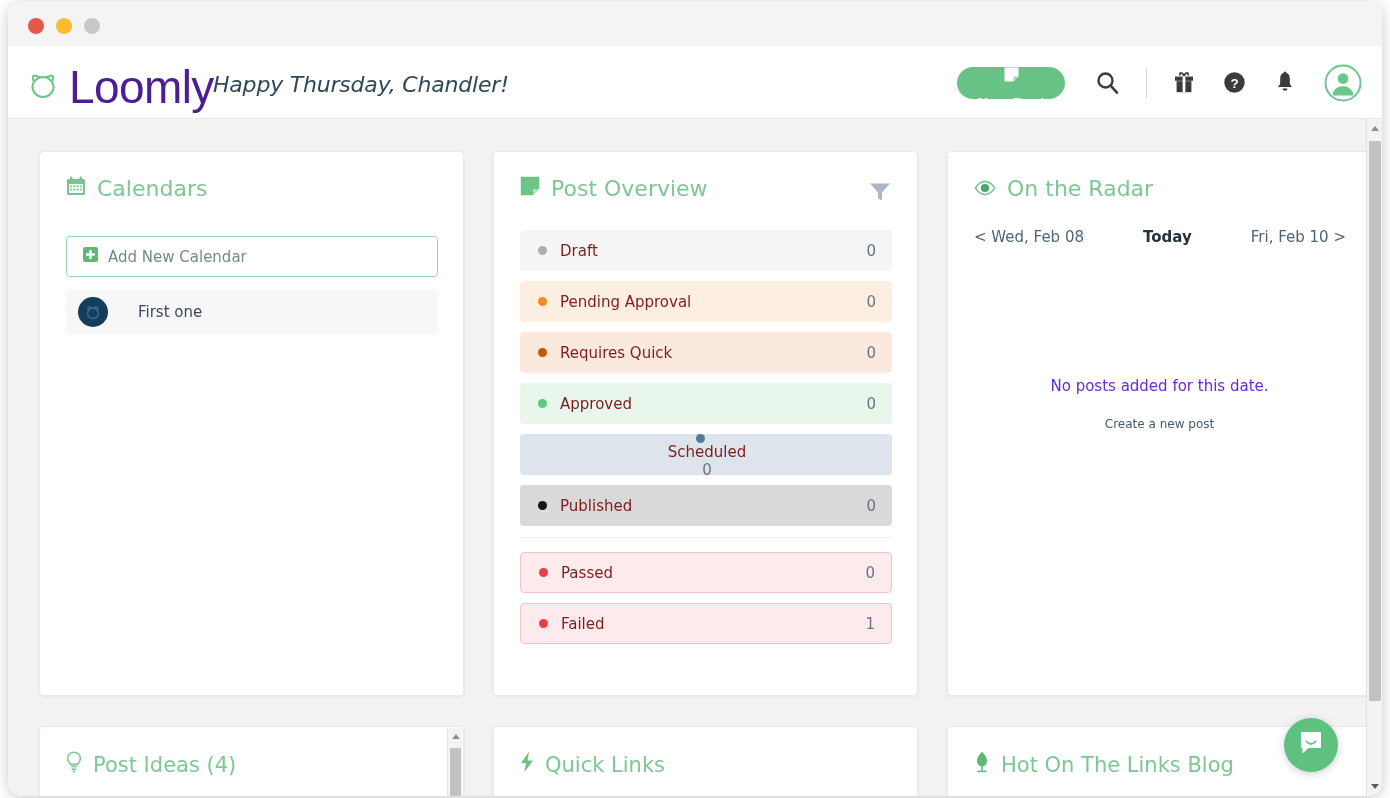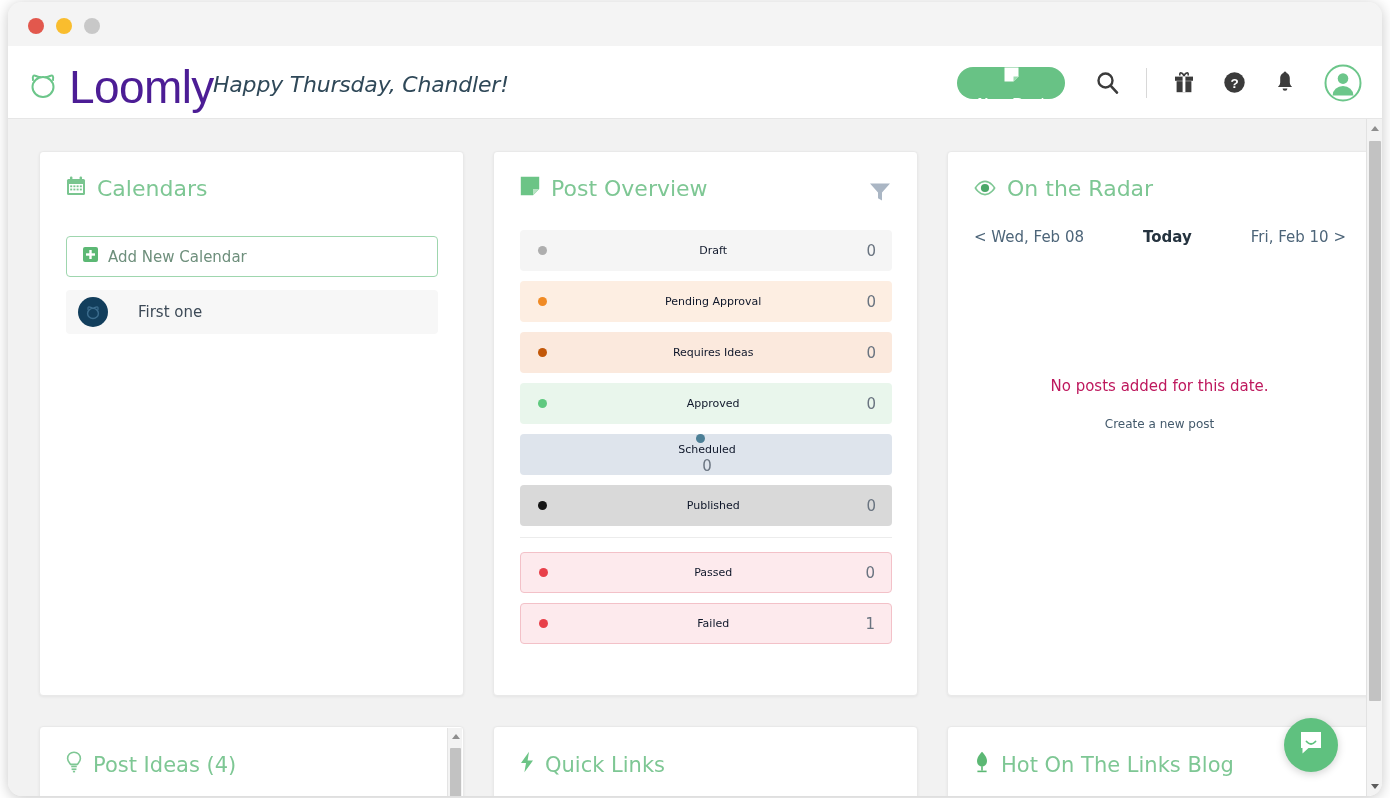--- a/index.html
+++ b/index.html
@@ -137,37 +137,37 @@
 
   
   #filter-icon { position: absolute; right: 26px; top: 30px; cursor: pointer; }
   #status-list { position: absolute; left: 26px; top: 78px; width: 372px; }
   .status-row {
     display: flex; align-items: center;
     height: 41px; border-radius: 4px; margin-bottom: 10px;
     padding: 0 16px 0 18px; cursor: pointer;
   }
   .status-dot { width: 9px; height: 9px; border-radius: 50%; margin-right: 13px; flex: 0 0 auto; }
-  .status-label { font-size: 11px; color: #0f172a; flex: 1; font-family: "DejaVu Sans", sans-serif; text-align: center; }
+  .status-label { font-size: 15px; color: #7f1d1d; flex: 1; font-family: "DejaVu Sans", sans-serif; }
   .status-count { font-size: 15px; color: #6a7480; font-family: "DejaVu Sans", sans-serif; }
   #status-divider { height: 1px; background: #ececec; margin: 11px 0 14px 0; }
   .status-row.outlined { border: 1px solid #f3c1c8; }
 
   
   #radar-nav {
     position: absolute; left: 26px; top: 76px; width: 372px;
     display: flex; align-items: center; justify-content: space-between;
   }
   .radar-nav-link { font-size: 15px; color: #4d6579; cursor: pointer; font-family: "DejaVu Sans", sans-serif; }
   .radar-nav-link.today { font-weight: bold; color: #25333f; }
   #radar-empty {
     position: absolute; left: 0; top: 225px; width: 100%;
     text-align: center;
   }
-  #radar-empty-text { font-size: 15px; color: #be185d; font-family: "DejaVu Sans", sans-serif; }
+  #radar-empty-text { font-size: 15px; color: #6d28d9; font-family: "DejaVu Sans", sans-serif; }
   #radar-create-link {
     display: block; margin-top: 22px;
     font-size: 12px; color: #445a6c; cursor: pointer;
     font-family: "DejaVu Sans", sans-serif;
   }
 
   
   .card.bottom .card-title { }
 
   
@@ -370,21 +370,21 @@
               <span class="status-label">Draft</span>
               <span class="status-count">0</span>
             </div>
             <div class="status-row" style="background: rgb(253, 238, 226);">
               <span class="status-dot" style="background: rgb(240, 138, 36);"></span>
               <span class="status-label">Pending Approval</span>
               <span class="status-count">0</span>
             </div>
             <div class="status-row" style="background: rgb(251, 233, 221);">
               <span class="status-dot" style="background: rgb(194, 87, 8);"></span>
-              <span class="status-label">Requires Ideas</span>
+              <span class="status-label">Requires Quick</span>
               <span class="status-count">0</span>
             </div>
             <div class="status-row" style="background: rgb(233, 246, 236);">
               <span class="status-dot" style="background: rgb(95, 201, 127);"></span>
               <span class="status-label">Approved</span>
               <span class="status-count">0</span>
             </div>
             <div class="status-row" style="background: rgb(222, 228, 236); flex-direction: column;">
               <span class="status-dot" style="background: rgb(76, 127, 150);"></span>
               <span class="status-label">Scheduled</span>

